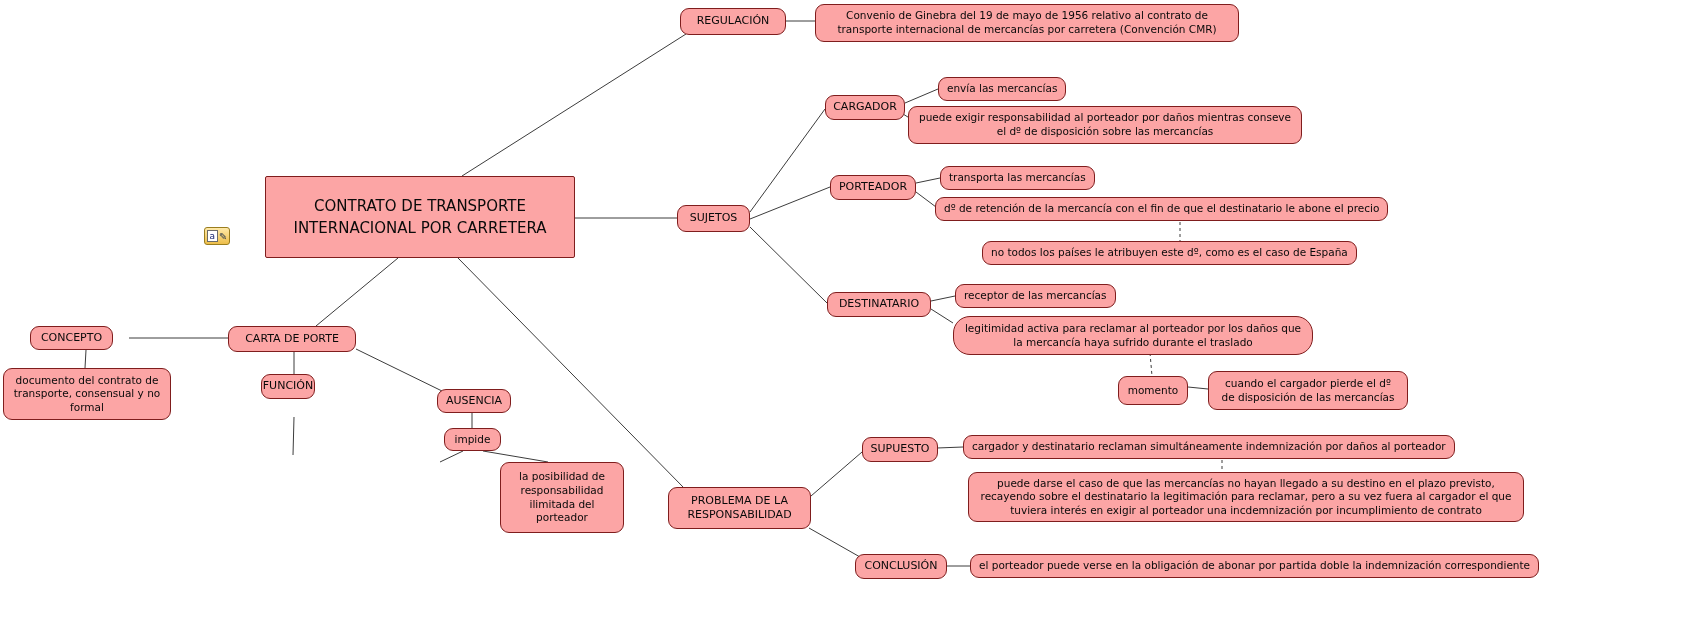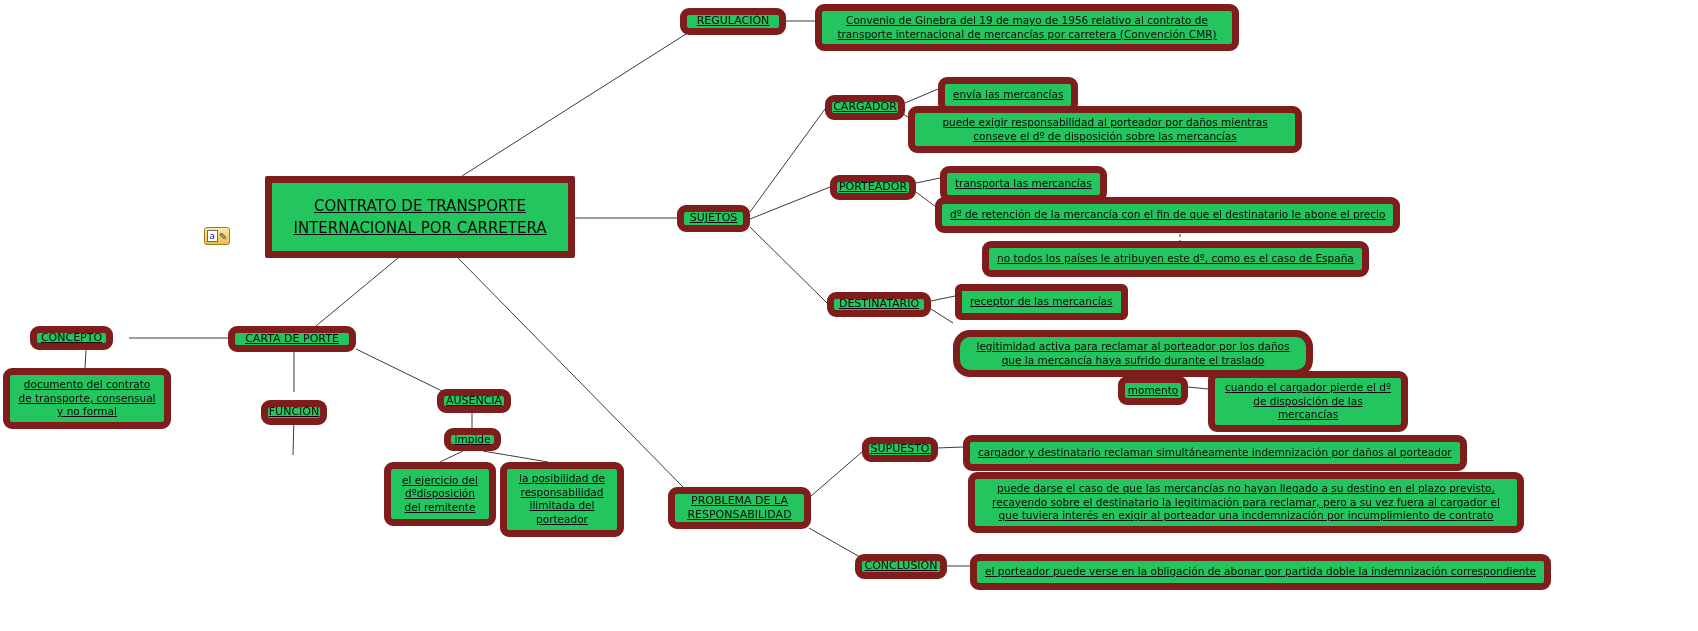--- a/index.html
+++ b/index.html
@@ -5,23 +5,23 @@
   * { margin:0; padding:0; box-sizing:border-box; }
   html,body { background:#ffffff; }
   #canvas {
     position:relative; width:1698px; height:631px; background:#ffffff;
     font-family:"DejaVu Sans","Liberation Sans",sans-serif; color:#0a0a0a; overflow:hidden;
   }
   #edges { position:absolute; left:0; top:0; }
   #edges line { stroke:#3c3c3c; stroke-width:1; }
   #edges line.dashed { stroke-dasharray:3 3; }
   .node {
-    position:absolute; background:#22c55e; border:7px solid #7f1d1d; border-radius:9px;
+    position:absolute; background:#fca5a5; border:1px solid #7f1d1d; border-radius:9px;
     display:flex; align-items:center; justify-content:center; text-align:center;
-    font-size:10.5px; line-height:1.3; padding:3px 8px; color:#0a0a0a;text-decoration:underline;
+    font-size:10.5px; line-height:1.3; padding:3px 8px; color:#0a0a0a;
   }
   .label { font-size:11px; }
   .nw { white-space:nowrap; padding:4px 8px; }
   .central { font-size:15px; line-height:1.5; border-radius:2px; }
   .icon-annot {
     position:absolute; width:26px; height:18px;
     background:linear-gradient(180deg,#ffe9a8,#edbe4a);
     border:1px solid #9a7d1e; border-radius:3px;
     display:flex; align-items:center; justify-content:center; gap:1px;
   }
@@ -84,35 +84,34 @@
   <div class="node label" style="left:825px;top:95px;width:80px;height:25px;">CARGADOR</div>
   <div class="node nw" style="left:938px;top:77px;">envía las mercancías</div>
   <div class="node" style="left:908px;top:106px;width:394px;min-height:38px;">puede exigir responsabilidad al porteador por daños mientras conseve el dº de disposición sobre las mercancías</div>
 
   <div class="node label" style="left:830px;top:175px;width:86px;height:25px;">PORTEADOR</div>
   <div class="node nw" style="left:940px;top:166px;text-align:center;">transporta las mercancías</div>
   <div class="node nw" style="left:935px;top:197px;">dº de retención de la mercancía con el fin de que el destinatario le abone el precio</div>
   <div class="node nw" style="left:982px;top:241px;">no todos los países le atribuyen este dº, como es el caso de España</div>
 
   <div class="node label" style="left:827px;top:292px;width:104px;height:25px;">DESTINATARIO</div>
-  <div class="node nw" style="left:955px;top:284px;border-radius:6px;">receptor de las mercancías</div>
-  <div class="node" style="left:953px;top:330px;width:360px;min-height:39px;border-radius:17px;">legitimidad activa para reclamar al porteador por los daños que la mercancía haya sufrido durante el traslado</div>
+  <div class="node nw" style="left:955px;top:284px;">receptor de las mercancías</div>
+  <div class="node" style="left:953px;top:316px;width:360px;min-height:39px;border-radius:17px;">legitimidad activa para reclamar al porteador por los daños que la mercancía haya sufrido durante el traslado</div>
   <div class="node" style="left:1118px;top:376px;width:70px;height:29px;">momento</div>
   <div class="node" style="left:1208px;top:371px;width:200px;min-height:39px;">cuando el cargador pierde el dº de disposición de las mercancías</div>
 
   <div class="node label" style="left:228px;top:326px;width:128px;height:26px;">CARTA DE PORTE</div>
 
   <div class="node label" style="left:30px;top:326px;width:83px;height:24px;">CONCEPTO</div>
   <div class="node" style="left:3px;top:368px;width:168px;min-height:52px;">documento del contrato de transporte, consensual y no formal</div>
 
-  <div class="node label" style="left:261px;top:400px;width:66px;height:25px;">FUNCIÓN</div>
+  <div class="node label" style="left:261px;top:374px;width:54px;height:25px;">FUNCIÓN</div>
 
   <div class="node label" style="left:437px;top:389px;width:74px;height:24px;">AUSENCIA</div>
   <div class="node" style="left:444px;top:428px;width:57px;height:23px;">impide</div>
-  <div class="node" style="left:384px;top:462px;width:112px;min-height:64px;">el ejercicio del dºdisposición del remitente</div>
   <div class="node" style="left:500px;top:462px;width:124px;min-height:71px;">la posibilidad de responsabilidad ilimitada del porteador</div>
 
   <div class="node label" style="left:668px;top:487px;width:143px;height:42px;">PROBLEMA DE LA RESPONSABILIDAD</div>
 
   <div class="node label" style="left:862px;top:437px;width:76px;height:25px;text-align:right;">SUPUESTO</div>
   <div class="node nw" style="left:963px;top:435px;">cargador y destinatario reclaman simultáneamente indemnización por daños al porteador</div>
   <div class="node" style="left:945px;top:472px;width:556px;min-height:50px;margin-left:23px;">puede darse el caso de que las mercancías no hayan llegado a su destino en el plazo previsto, recayendo sobre el destinatario la legitimación para reclamar, pero a su vez fuera al cargador el que tuviera interés en exigir al porteador una incdemnización por incumplimiento de contrato</div>
 
   <div class="node label" style="left:855px;top:554px;width:92px;height:25px;">CONCLUSIÓN</div>
   <div class="node nw" style="left:970px;top:554px;">el porteador puede verse en la obligación de abonar por partida doble la indemnización correspondiente</div>

